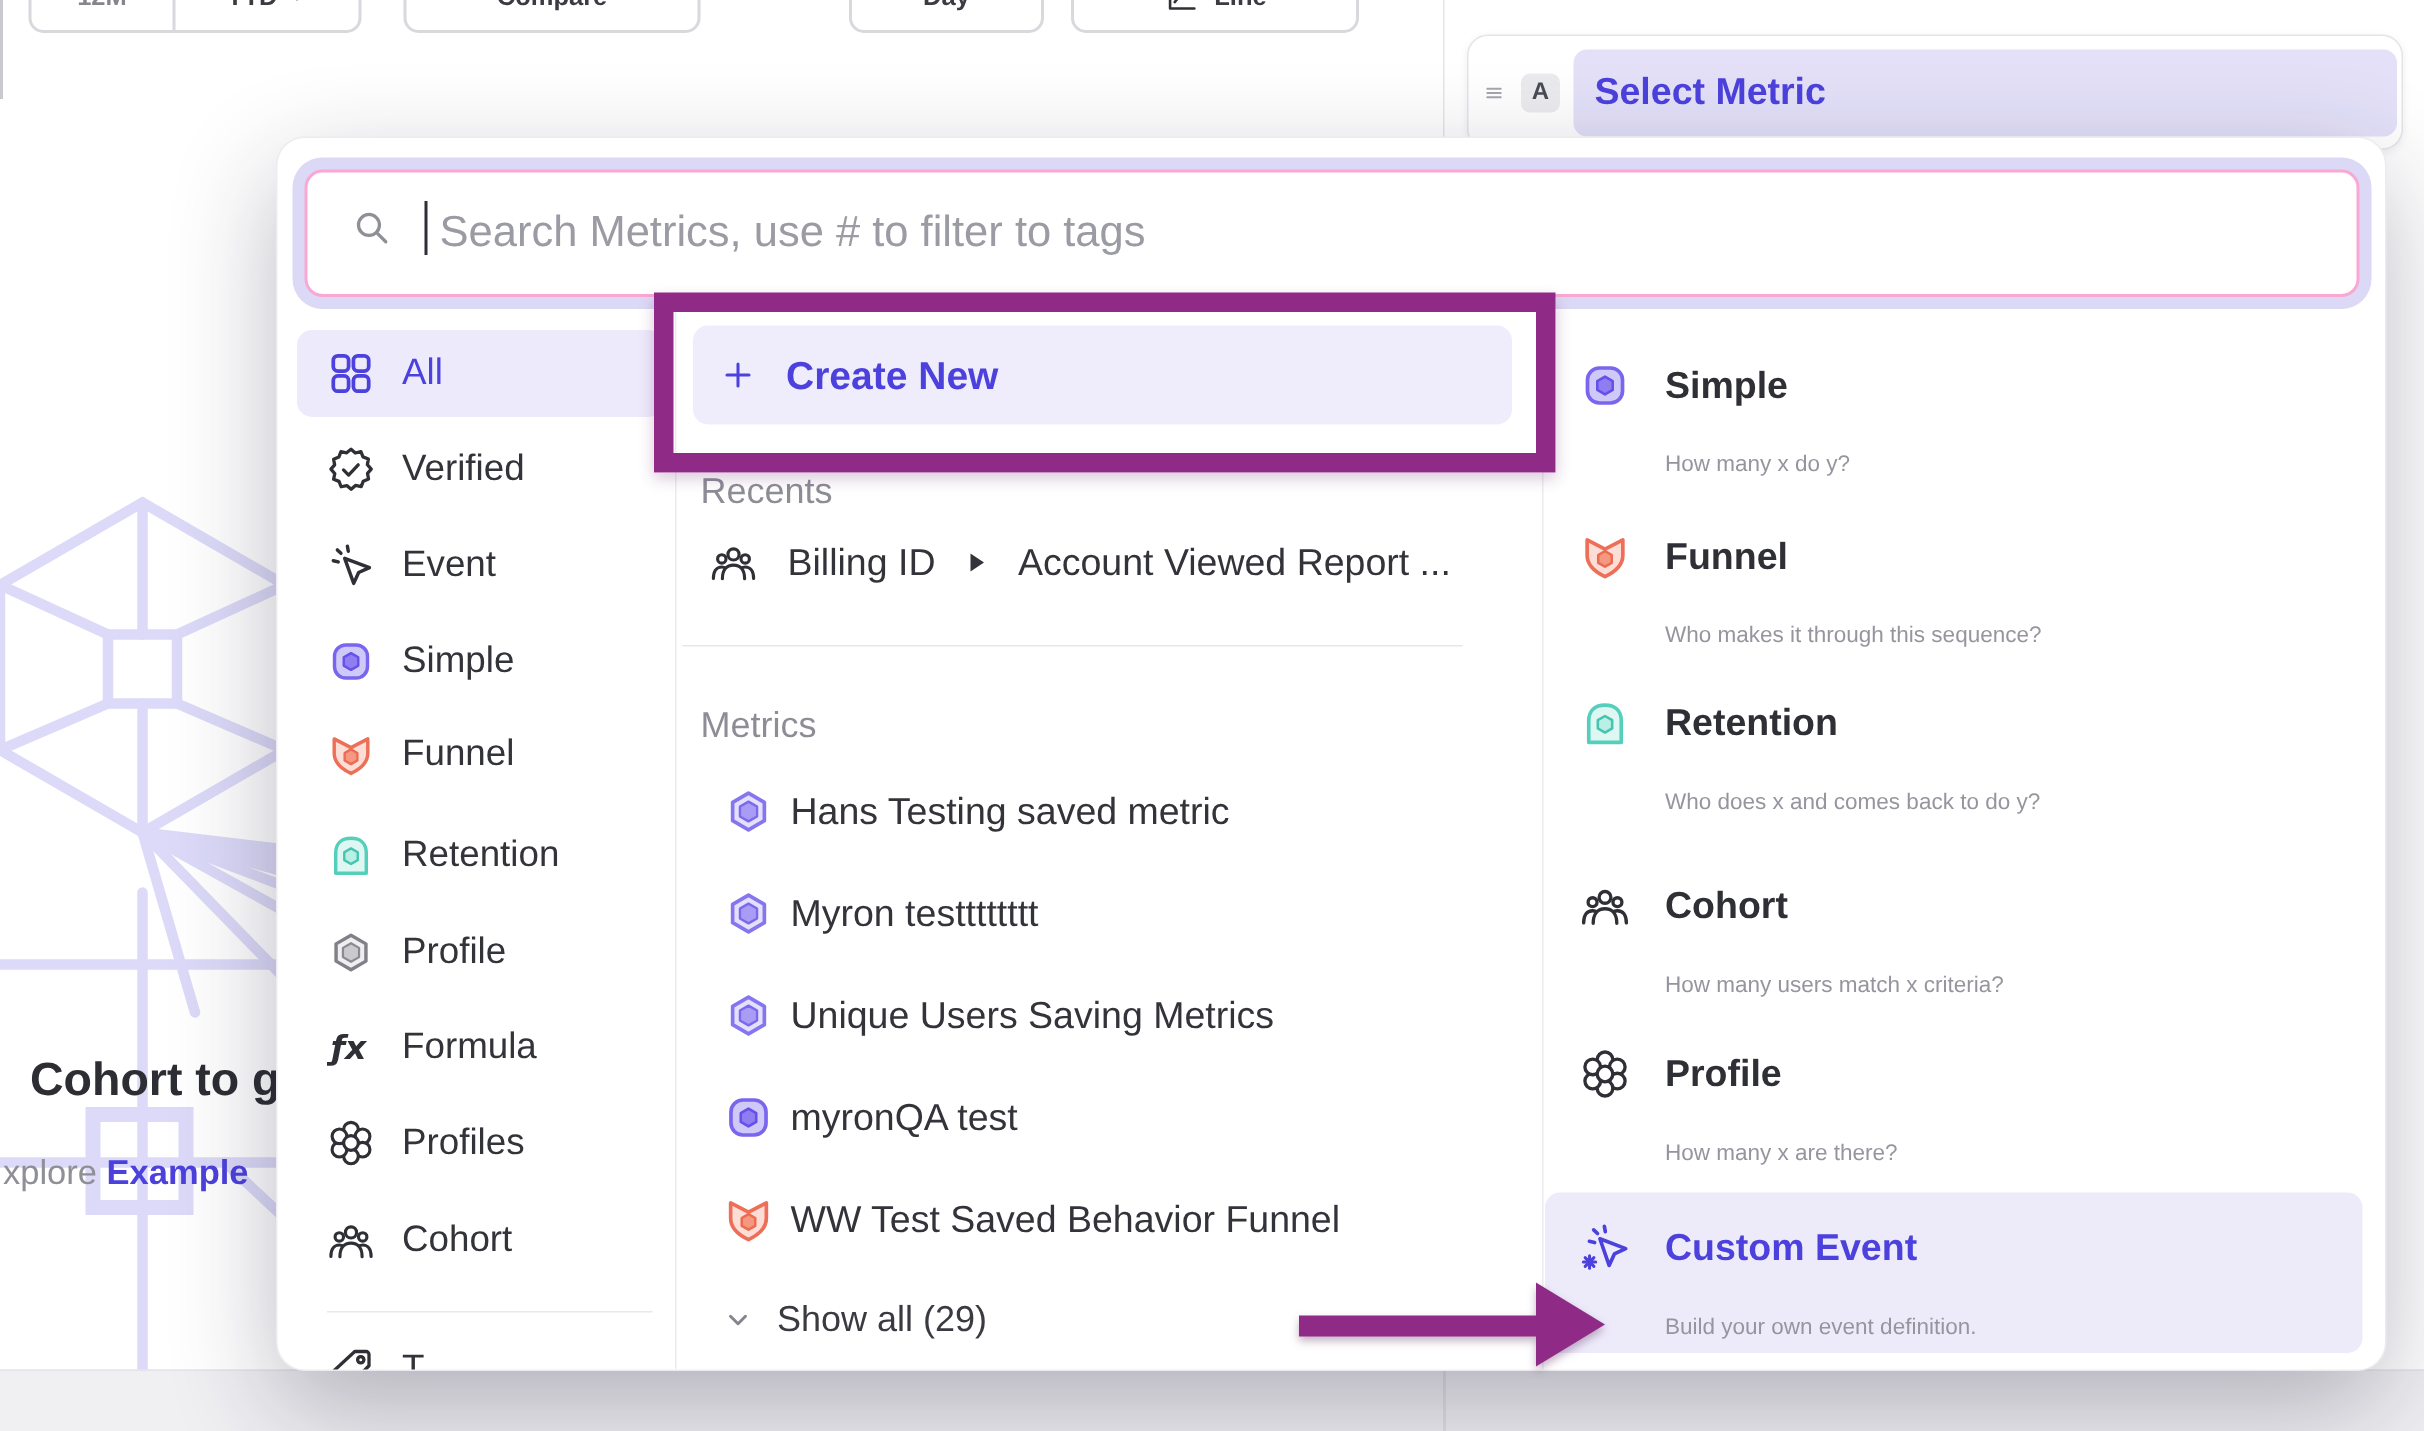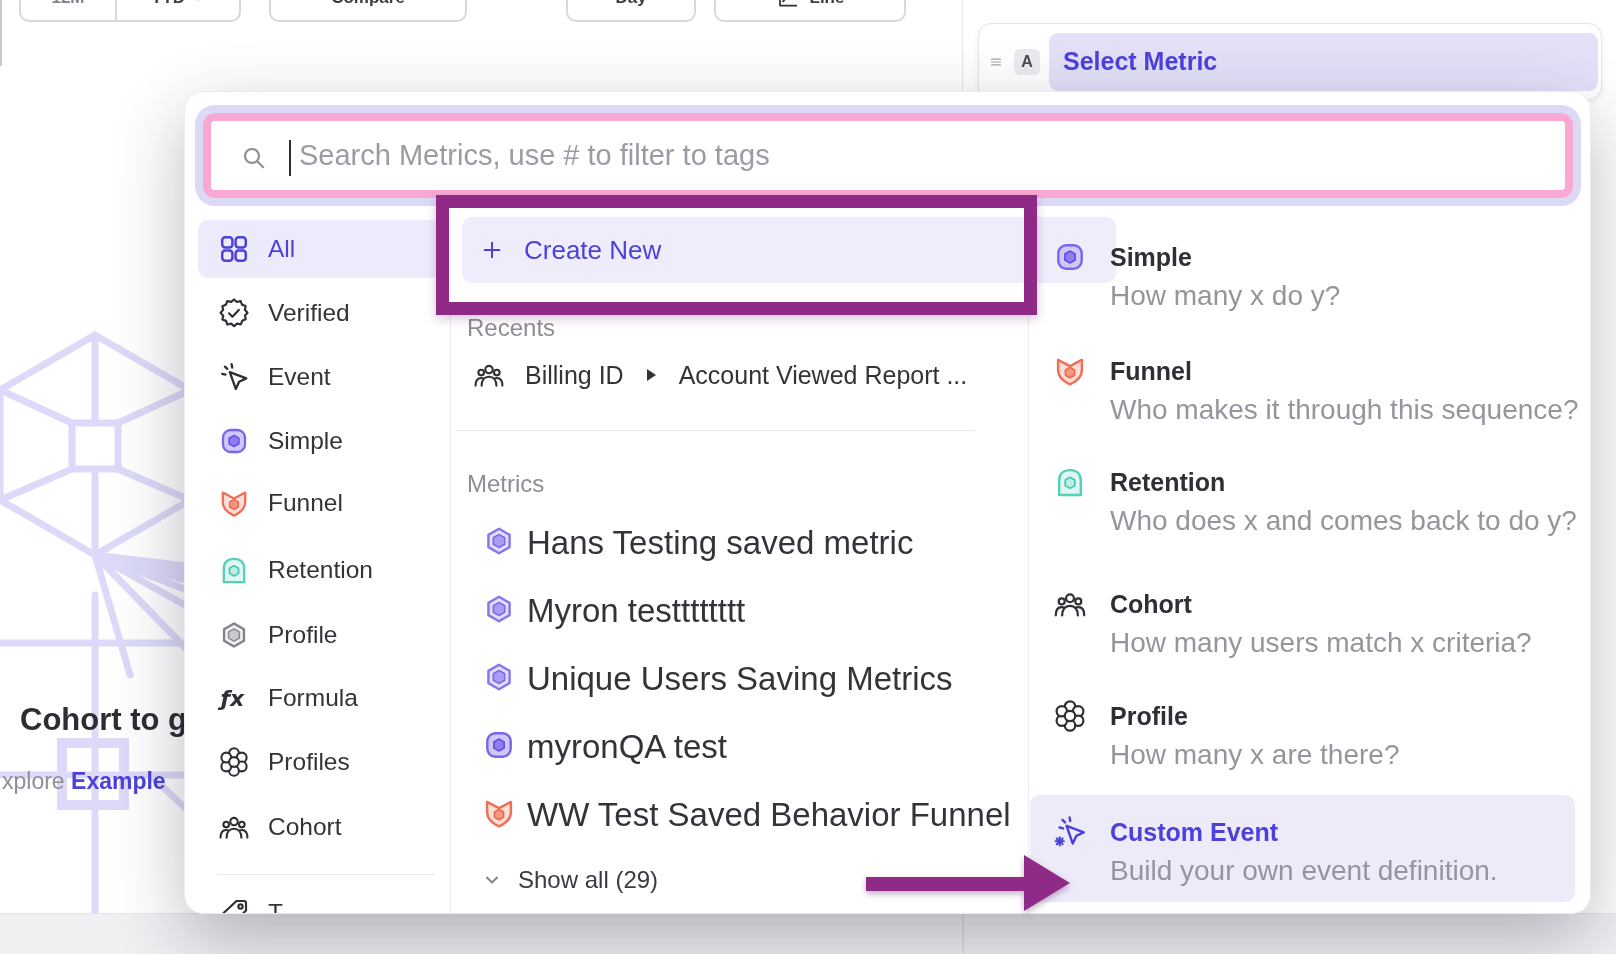--- a/index.html
+++ b/index.html
@@ -35,51 +35,51 @@
   
   .art{left:0;top:325px;z-index:0;}
   .canvas-heading{left:20px;top:702px;font-size:31px;font-weight:700;color:#2d2d34;white-space:nowrap;z-index:1;}
   .canvas-sub{left:2px;top:768px;font-size:23px;white-space:nowrap;z-index:1;}
   .canvas-sub .gray{color:#8f8f98;}
   .canvas-sub .link{color:#4c41dd;font-weight:600;}
 
   
   .modal{left:185px;top:92px;width:1405px;height:821px;background:#fff;border-radius:18px;
          box-shadow:0 0 0 1px #ececf0,0 24px 70px rgba(30,30,55,.30);overflow:hidden;z-index:10;}
-  .search-wrap{left:18px;top:21px;width:1370px;height:85px;border:8px solid #f9a8d4;border-radius:12px;background:#fff;
+  .search-wrap{left:18px;top:21px;width:1370px;height:85px;border:2px solid #f9a8d4;border-radius:12px;background:#fff;
                box-shadow:0 0 0 8px #dcd9f6;box-sizing:border-box;display:flex;align-items:center;}
   .search-wrap .sicon{position:absolute;left:30px;top:24px;}
   .search-caret{position:absolute;left:78px;top:19px;width:2px;height:36px;background:#2f2f36;}
   .search-input{position:absolute;left:0;top:0;width:100%;height:100%;border:none;outline:none;background:transparent;
                 padding-left:88px;font-size:29px;font-family:"Liberation Sans",sans-serif;color:#32323a;box-sizing:border-box;}
   .search-input::placeholder{color:#9b9ba3;}
 
   .col-divider{top:108px;width:1px;height:713px;background:#ececf0;}
   .cd1{left:265px;} .cd2{left:843px;}
 
   
   .cat-row{position:absolute;left:13px;width:244px;height:58px;border-radius:10px;display:flex;align-items:center;
            padding-left:20px;box-sizing:border-box;gap:18px;font-size:24.5px;font-weight:500;color:#33333a;cursor:pointer;}
   .cat-row.selected{background:#edebfb;color:#4c41dd;}
   .cat-divider{left:33px;top:782px;width:217px;height:1px;background:#e8e8ec;}
 
   
-  .create-btn{left:277px;top:125px;width:654px;height:66px;background:#efedfc;border-radius:10px;display:flex;align-items:center;
-              padding-left:18px;gap:20px;box-sizing:border-box;font-size:26px;font-weight:400;color:#4c41dd;cursor:pointer;}
+  .create-btn{left:277px;top:125px;width:546px;height:66px;background:#efedfc;border-radius:10px;display:flex;align-items:center;
+              padding-left:18px;gap:20px;box-sizing:border-box;font-size:26px;font-weight:700;color:#4c41dd;cursor:pointer;}
   .sec-label{position:absolute;left:282px;font-size:24px;font-weight:500;color:#8d8d96;}
   .mid-divider{left:270px;width:520px;height:1px;background:#e8e8ec;}
   .recent-row{left:288px;top:267px;display:flex;align-items:center;gap:14px;font-size:25px;font-weight:500;color:#33333a;cursor:pointer;}
   .tri{width:0;height:0;border-left:9px solid #33333a;border-top:6px solid transparent;border-bottom:6px solid transparent;margin:0 9px;}
-  .metric-row{position:absolute;left:297px;display:flex;gap:11px;font-size:33px;font-weight:500;color:#33333a;cursor:pointer;}
+  .metric-row{position:absolute;left:297px;display:flex;align-items:center;gap:11px;font-size:25px;font-weight:500;color:#33333a;cursor:pointer;}
   .show-all{left:297px;top:774px;display:flex;align-items:center;gap:16px;font-size:24px;font-weight:500;color:#3a3a41;cursor:pointer;}
 
   
   .type-row{position:absolute;left:868px;display:flex;align-items:flex-start;gap:23px;cursor:pointer;}
   .type-row .tt{font-size:25px;font-weight:600;color:#2f2f36;line-height:30px;}
-  .type-row .td{font-size:28px;color:#95959e;line-height:26px;margin-top:11px;text-align:center;}
+  .type-row .td{font-size:15px;color:#95959e;line-height:26px;margin-top:25px;text-align:center;}
   .type-row.hl .tt{color:#4c41dd;}
   .type-tile{left:845px;top:703px;width:545px;height:107px;background:#edebfa;border-radius:10px;}
 
   .ic{display:block;}
 
   
   .anno-box{left:436px;top:195px;width:601px;height:120px;border:13px solid #8f2b87;box-sizing:border-box;
             box-shadow:0 4px 10px rgba(80,10,80,.22);z-index:30;}
   .anno-arrow{left:858px;top:846px;z-index:30;filter:drop-shadow(0 3px 3px rgba(60,0,60,.3));}
 </style>

